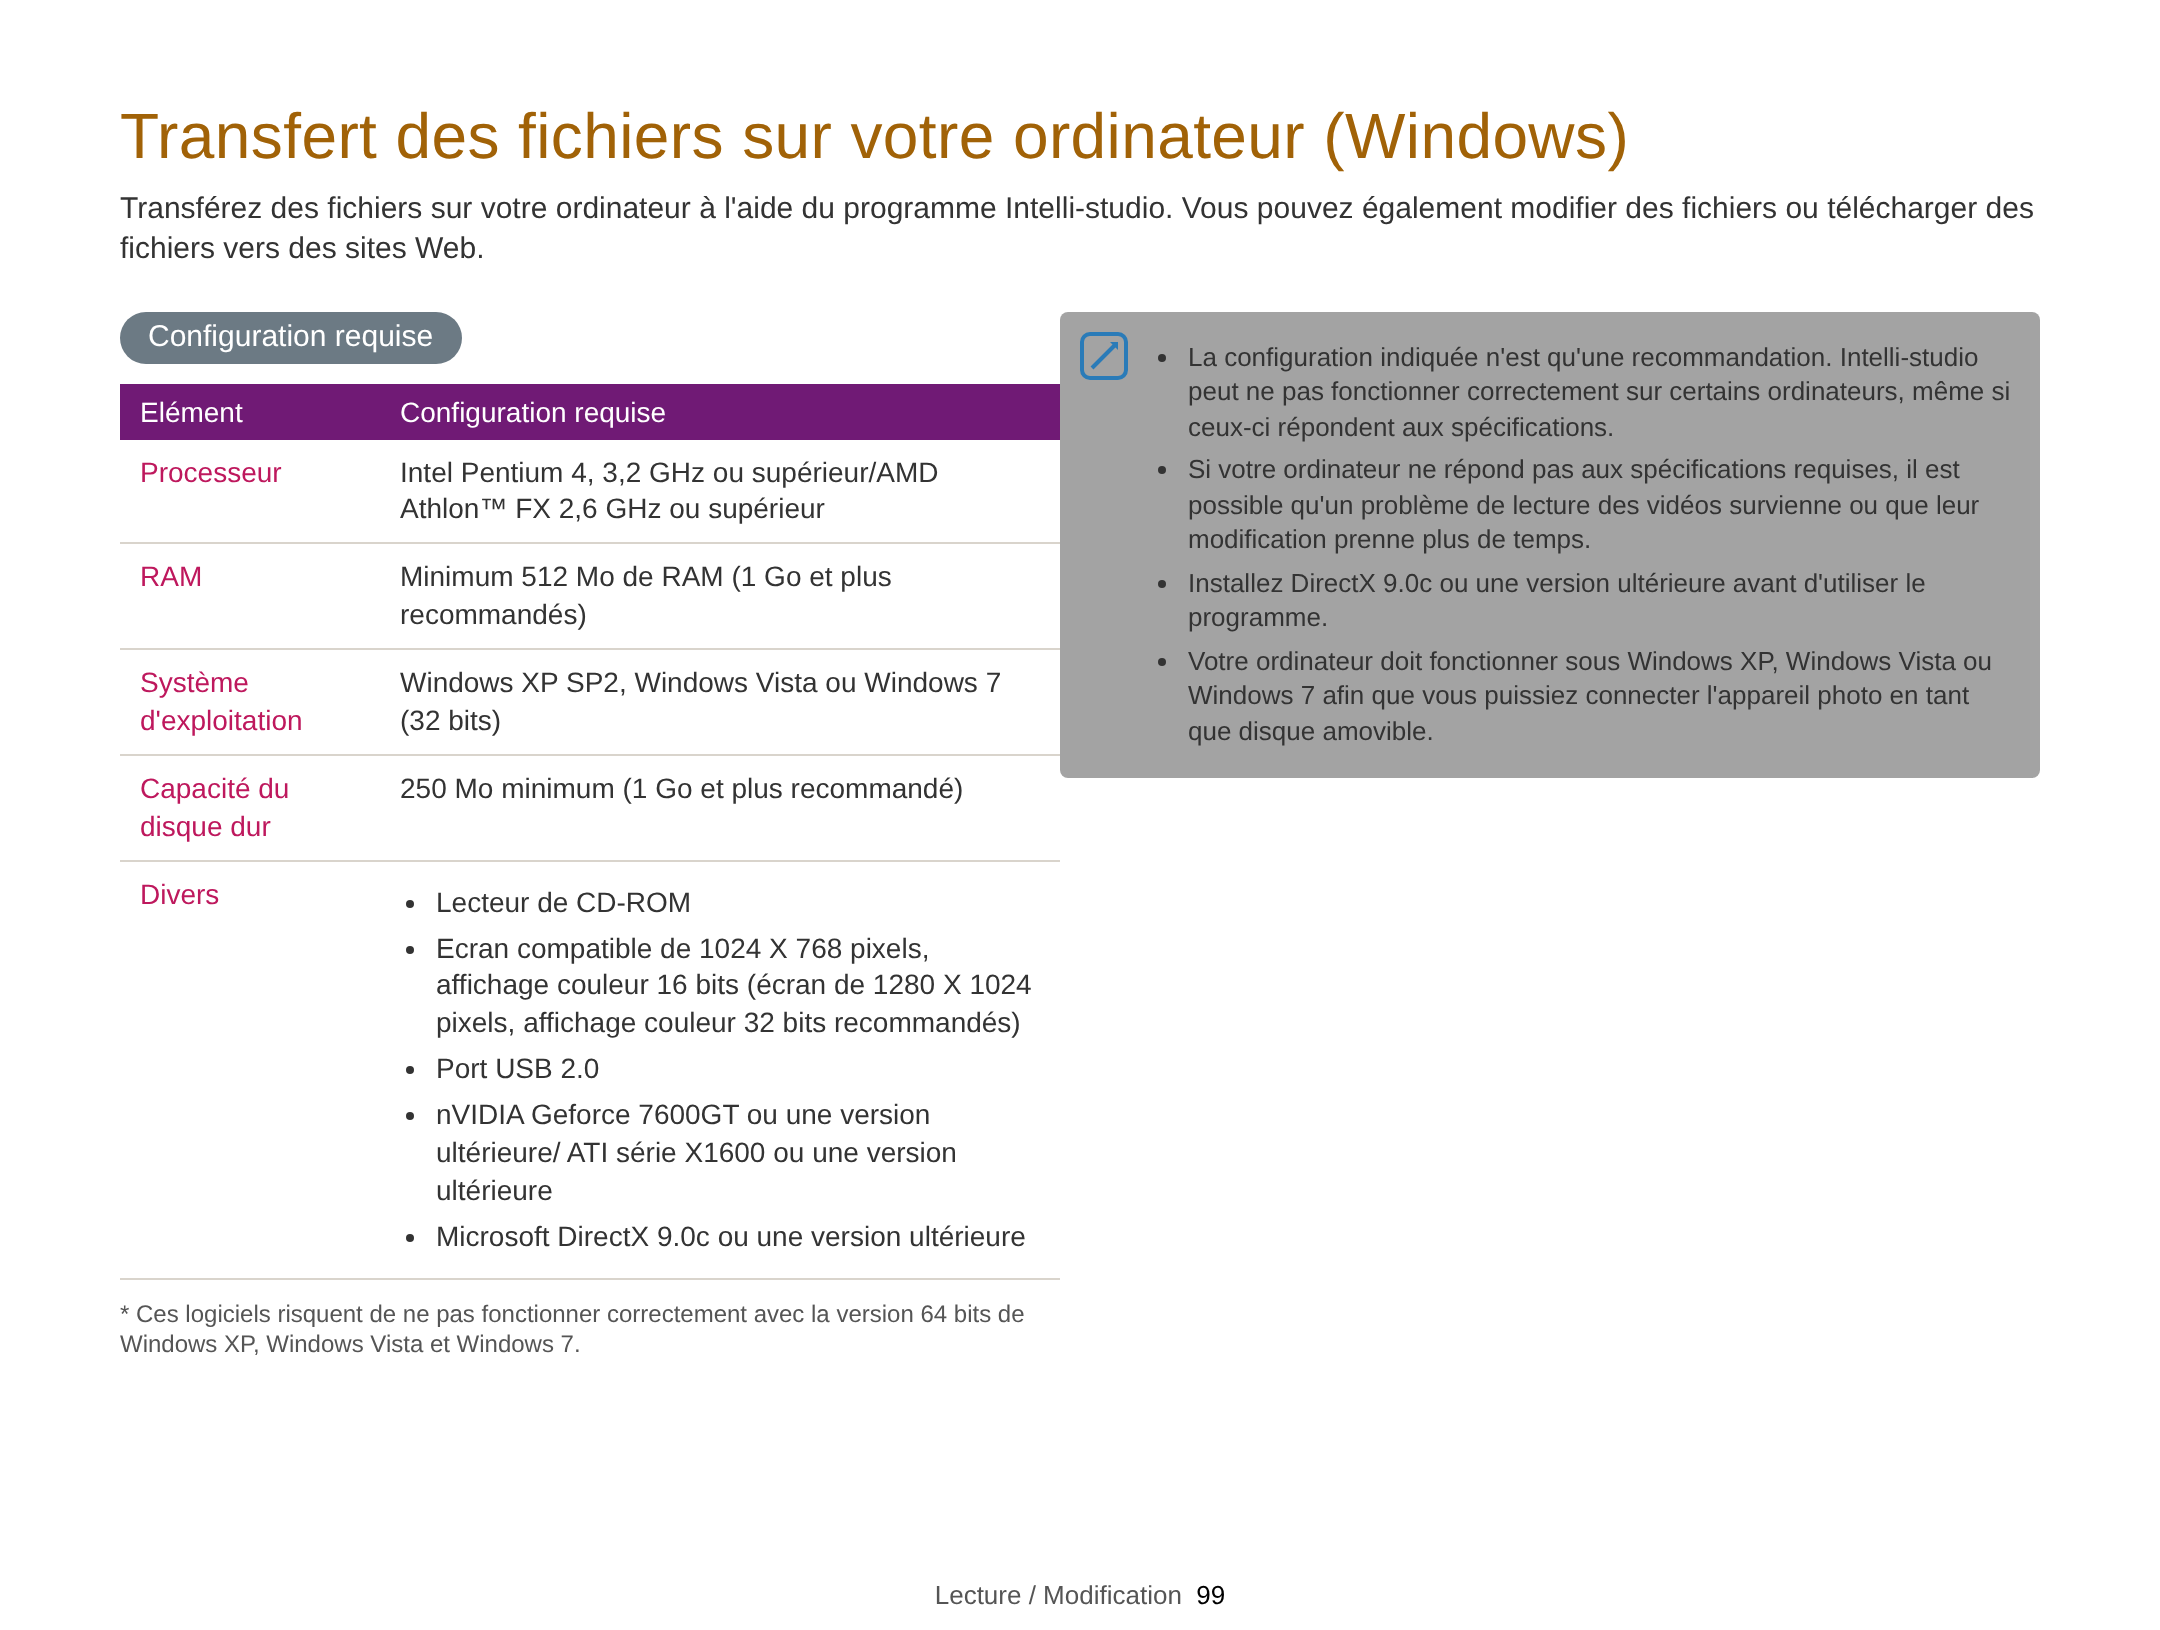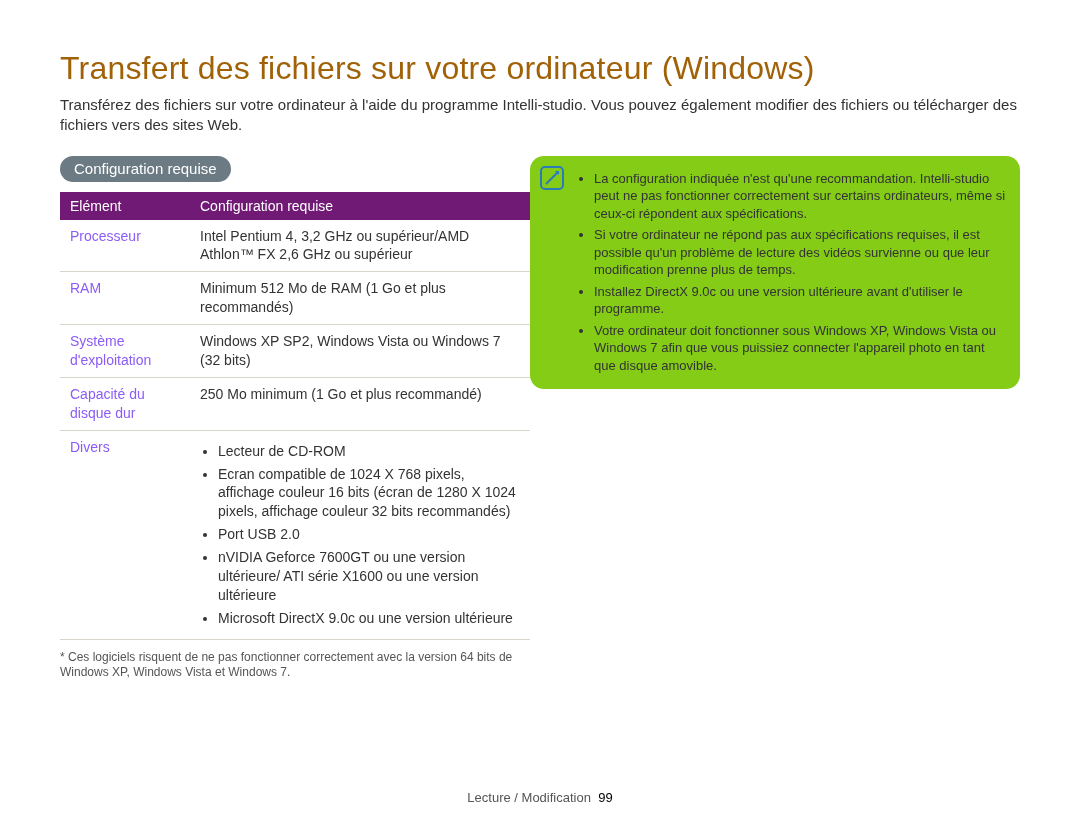--- a/index.html
+++ b/index.html
@@ -59,38 +59,38 @@
     font-size: 14px;
   }
   table.req td {
     border-bottom: 1px solid #d9d4cc;
     padding: 7px 10px;
     vertical-align: top;
     line-height: 1.35;
   }
   table.req td:first-child {
     width: 110px;
-    color: #8b5cf6;
+    color: #be185d;
   }
   ul.cell-list {
     margin: 0;
     padding-left: 18px;
   }
   ul.cell-list li {
     margin: 4px 0;
   }
   .footnote {
     font-size: 12px;
     color: #555;
     margin-top: 10px;
     line-height: 1.3;
   }
   .note-box {
-    background: #84cc16;
-    border-radius: 14px;
+    background: #a3a3a3;
+    border-radius: 4px;
     padding: 10px 14px 10px 46px;
     font-size: 13px;
     line-height: 1.35;
     position: relative;
     margin-bottom: 22px;
   }
   .note-box .note-icon {
     position: absolute;
     left: 10px;
     top: 10px;

